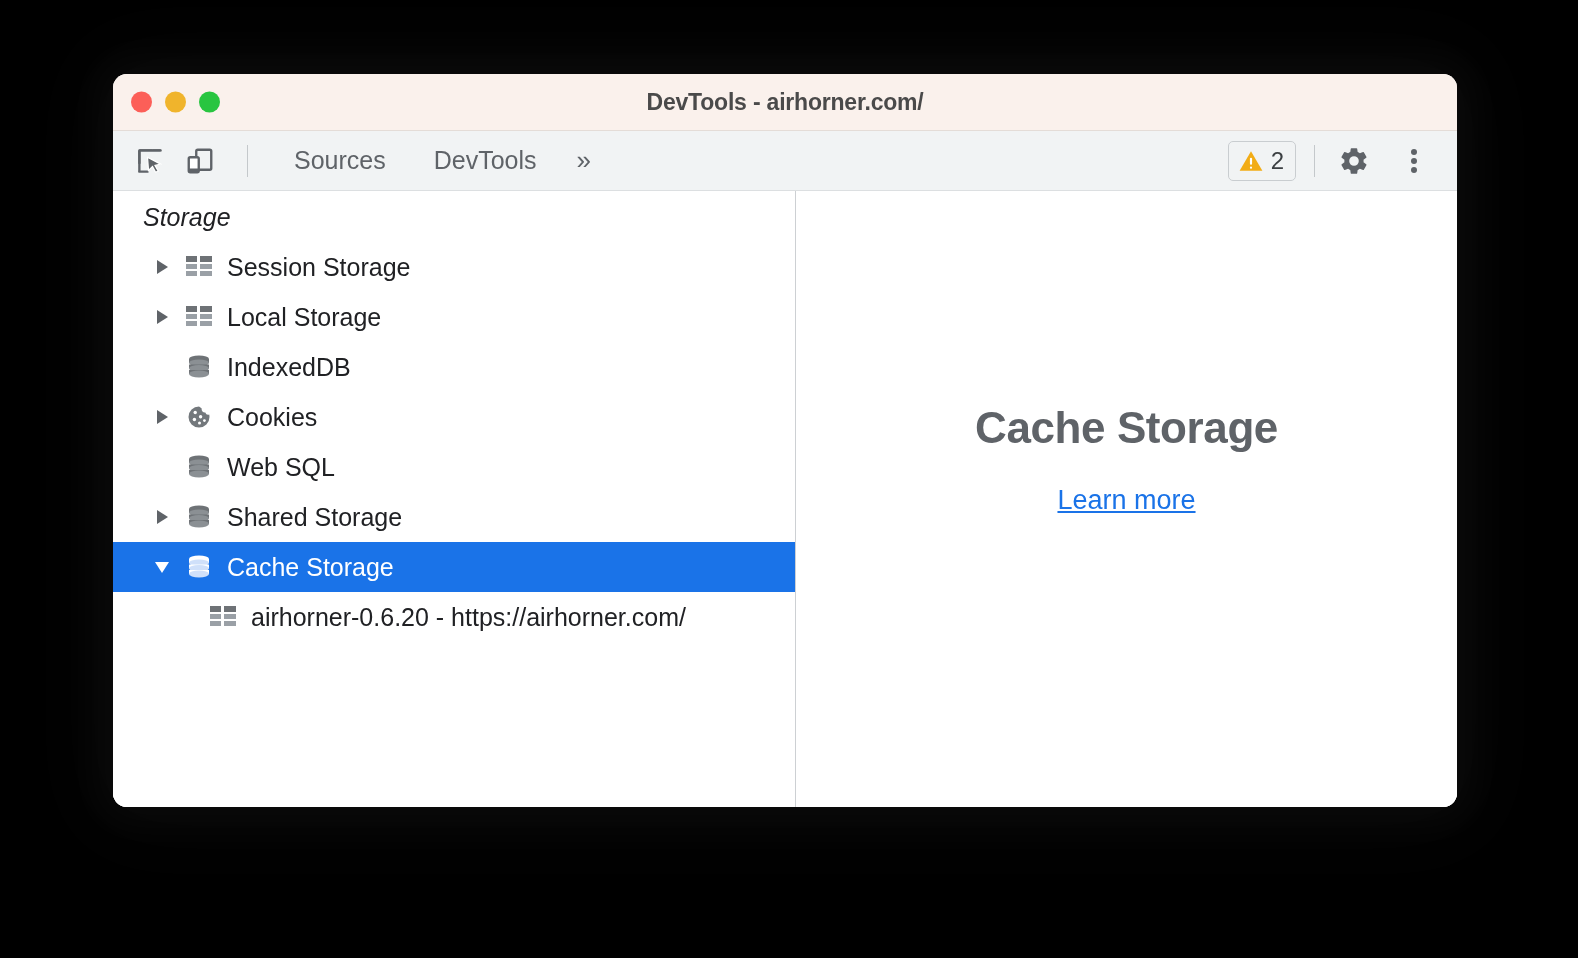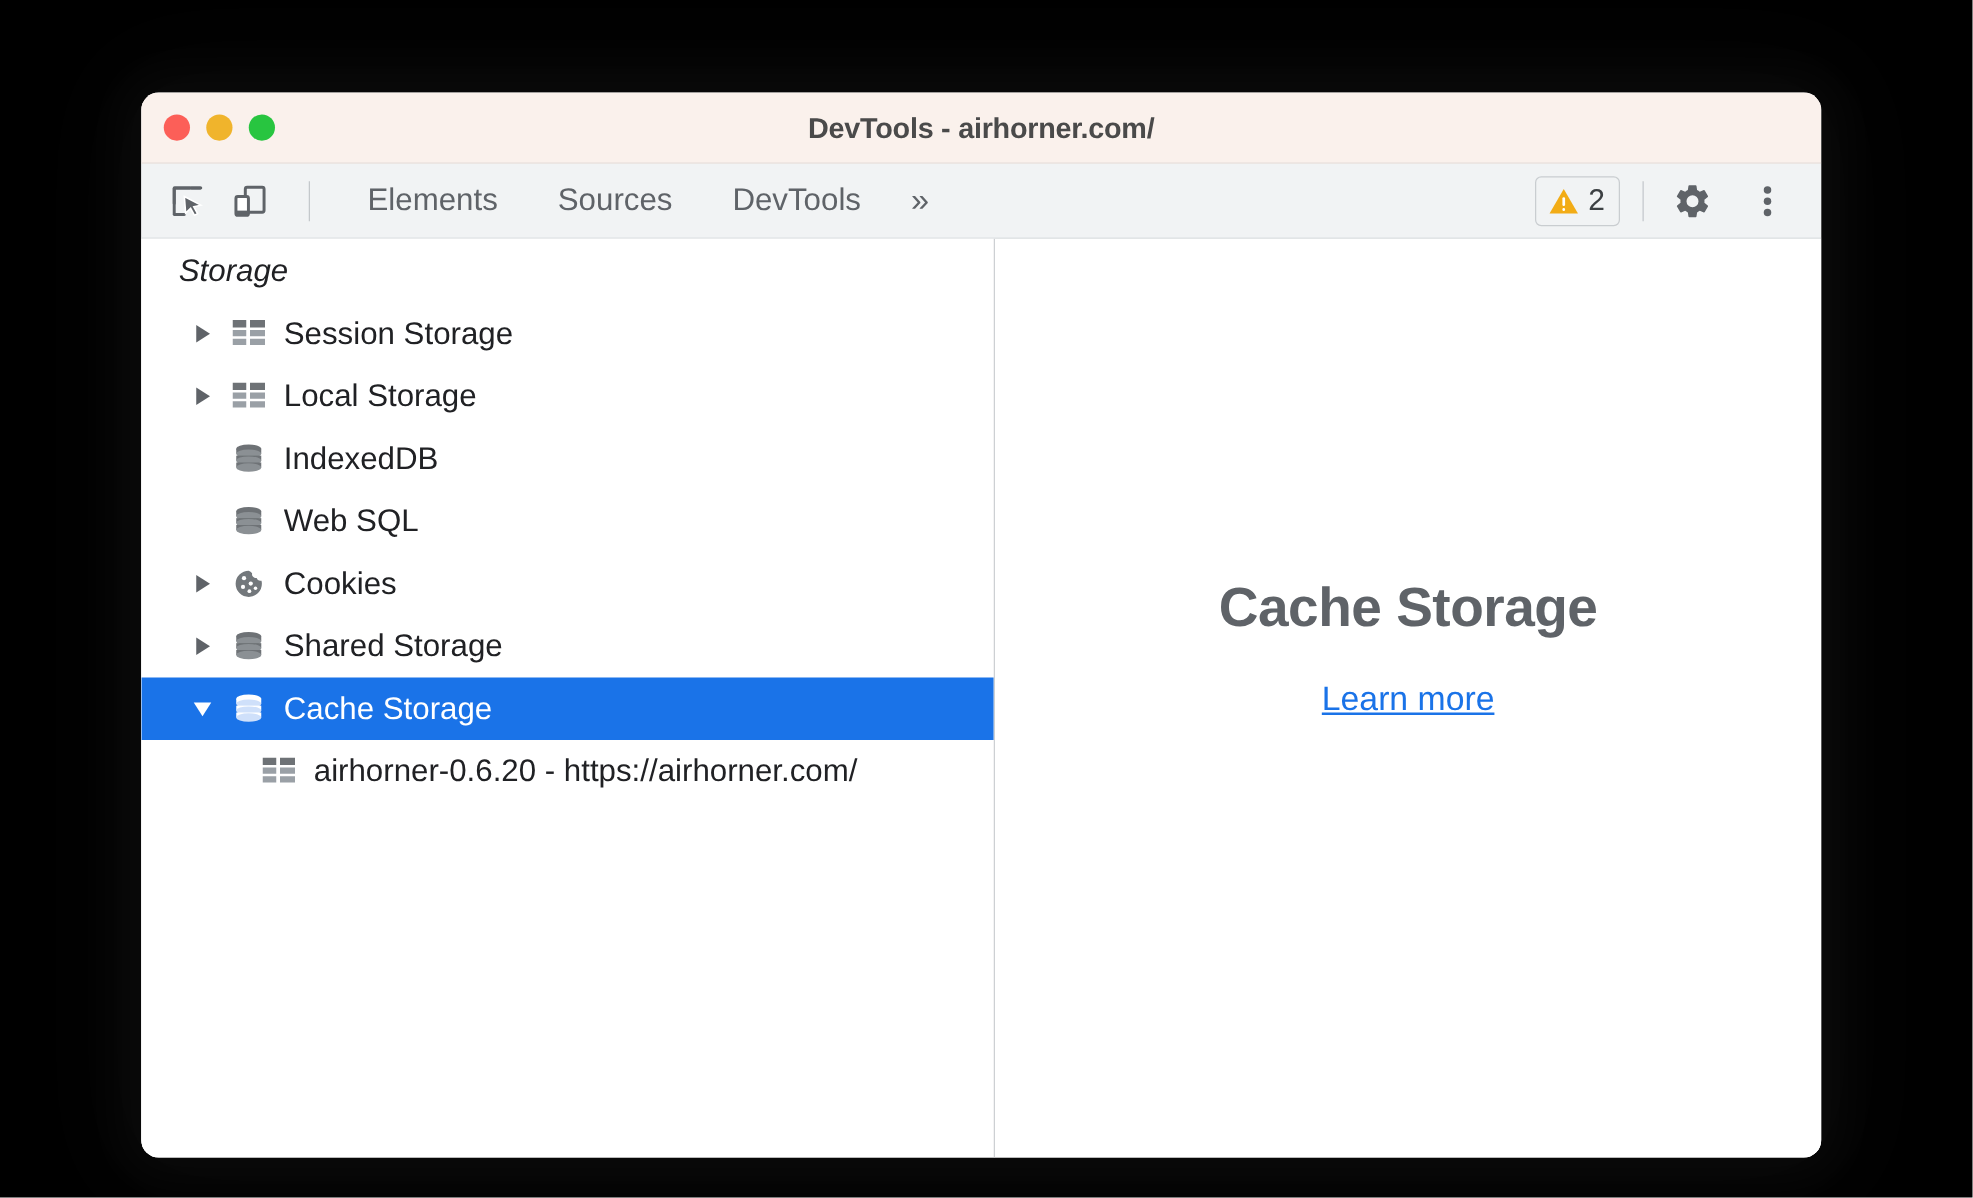--- a/index.html
+++ b/index.html
@@ -15,21 +15,21 @@
     font-family: "Liberation Sans", sans-serif;
     position: relative;
   }
 
   
   .window {
     position: absolute;
     left: 113px;
     top: 74px;
     width: 1344px;
-    height: 852px;
+    height: 733px;
     background: #ffffff;
     border-radius: 14px;
     box-shadow: 0 0 46px 18px rgba(255,255,255,0.035),
                 0 0 90px 30px rgba(255,255,255,0.02);
     overflow: hidden;
     display: flex;
     flex-direction: column;
   }
 
   
@@ -287,21 +287,20 @@
         <svg width="30" height="30" viewBox="0 0 24 24">
           <rect x="9" y="3" width="12" height="16" rx="1.2" fill="none" stroke="#5f6368" stroke-width="1.9"></rect>
           <rect x="3" y="9" width="8" height="12" rx="1.2" fill="#ffffff" stroke="#5f6368" stroke-width="1.9"></rect>
           <rect x="3" y="18" width="8" height="3" fill="#5f6368"></rect>
         </svg>
       </div>
       <div class="tb-sep"></div>
     </div>
 
     <div class="tabs">
-      <div class="tab">Elements</div>
       <div class="tab">Sources</div>
       <div class="tab">DevTools</div>
       <div class="tab-more">»</div>
     </div>
 
     <div class="tb-right">
       <div class="warn-badge">
         <svg width="26" height="26" viewBox="0 0 24 24">
           <path d="M12 3 L22.5 21 L1.5 21 Z" fill="#f2ac16"></path>
           <rect x="11" y="9" width="2" height="6.5" fill="#ffffff" rx="1"></rect>
@@ -376,52 +375,52 @@
               <rect x="3" y="10.5" width="20" height="4" fill="#6e7276"></rect>
               <ellipse cx="13" cy="14.5" rx="10" ry="3.4" fill="#8b9094"></ellipse>
               <rect x="3" y="16" width="20" height="4" fill="#6e7276"></rect>
               <ellipse cx="13" cy="20" rx="10" ry="3.4" fill="#8b9094"></ellipse>
             </svg>
           </span>
           <span>IndexedDB</span>
         </div>
 
         <div class="tree-row">
+          <span class="twisty">
+              <span class="arrow-right"></span>
+            </span>
+          <span class="ticon">
+            <svg width="26" height="26" viewBox="0 0 26 26">
+              <path d="M13 2.5a10.5 10.5 0 1 0 10.5 10.5c0-.9-.1-1.7-.3-2.5a3.2 3.2 0 0 1-3.9-2.1 3.2 3.2 0 0 1-3.6-3.9A10.4 10.4 0 0 0 13 2.5Z" fill="#73787c"></path>
+              <circle cx="9.2" cy="8.5" r="1.7" fill="#ffffff"></circle>
+              <circle cx="14.6" cy="12.8" r="1.7" fill="#ffffff"></circle>
+              <circle cx="8.4" cy="15.5" r="1.7" fill="#ffffff"></circle>
+              <circle cx="13.5" cy="18.9" r="1.5" fill="#ffffff"></circle>
+              <circle cx="18.4" cy="16.6" r="1.4" fill="#ffffff"></circle>
+            </svg>
+          </span>
+          <span>Cookies</span>
+        </div>
+
+        <div class="tree-row">
           <span class="twisty"></span>
           <span class="ticon">
             <svg width="26" height="26" viewBox="0 0 26 26">
               <ellipse cx="13" cy="5" rx="10" ry="3.4" fill="#6e7276"></ellipse>
               <rect x="3" y="5" width="20" height="4" fill="#6e7276"></rect>
               <ellipse cx="13" cy="9" rx="10" ry="3.4" fill="#8b9094"></ellipse>
               <rect x="3" y="10.5" width="20" height="4" fill="#6e7276"></rect>
               <ellipse cx="13" cy="14.5" rx="10" ry="3.4" fill="#8b9094"></ellipse>
               <rect x="3" y="16" width="20" height="4" fill="#6e7276"></rect>
               <ellipse cx="13" cy="20" rx="10" ry="3.4" fill="#8b9094"></ellipse>
             </svg>
           </span>
           <span>Web SQL</span>
         </div>
 
-        <div class="tree-row">
-          <span class="twisty">
-              <span class="arrow-right"></span>
-            </span>
-          <span class="ticon">
-            <svg width="26" height="26" viewBox="0 0 26 26">
-              <path d="M13 2.5a10.5 10.5 0 1 0 10.5 10.5c0-.9-.1-1.7-.3-2.5a3.2 3.2 0 0 1-3.9-2.1 3.2 3.2 0 0 1-3.6-3.9A10.4 10.4 0 0 0 13 2.5Z" fill="#73787c"></path>
-              <circle cx="9.2" cy="8.5" r="1.7" fill="#ffffff"></circle>
-              <circle cx="14.6" cy="12.8" r="1.7" fill="#ffffff"></circle>
-              <circle cx="8.4" cy="15.5" r="1.7" fill="#ffffff"></circle>
-              <circle cx="13.5" cy="18.9" r="1.5" fill="#ffffff"></circle>
-              <circle cx="18.4" cy="16.6" r="1.4" fill="#ffffff"></circle>
-            </svg>
-          </span>
-          <span>Cookies</span>
-        </div>
-
 
 
         <div class="tree-row">
           <span class="twisty">
               <span class="arrow-right"></span>
             </span>
           <span class="ticon">
             <svg width="26" height="26" viewBox="0 0 26 26">
               <ellipse cx="13" cy="5" rx="10" ry="3.4" fill="#6e7276"></ellipse>
               <rect x="3" y="5" width="20" height="4" fill="#6e7276"></rect>

